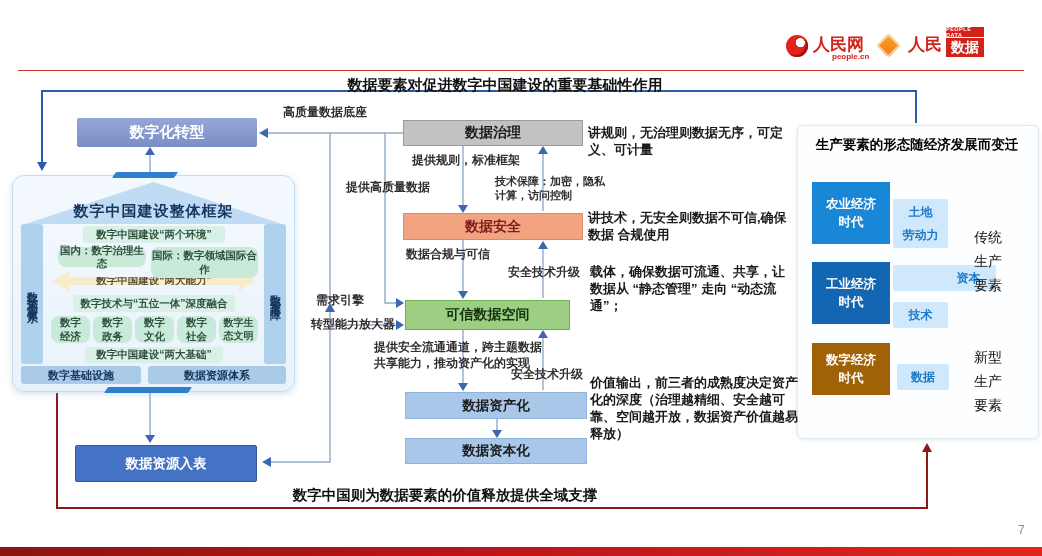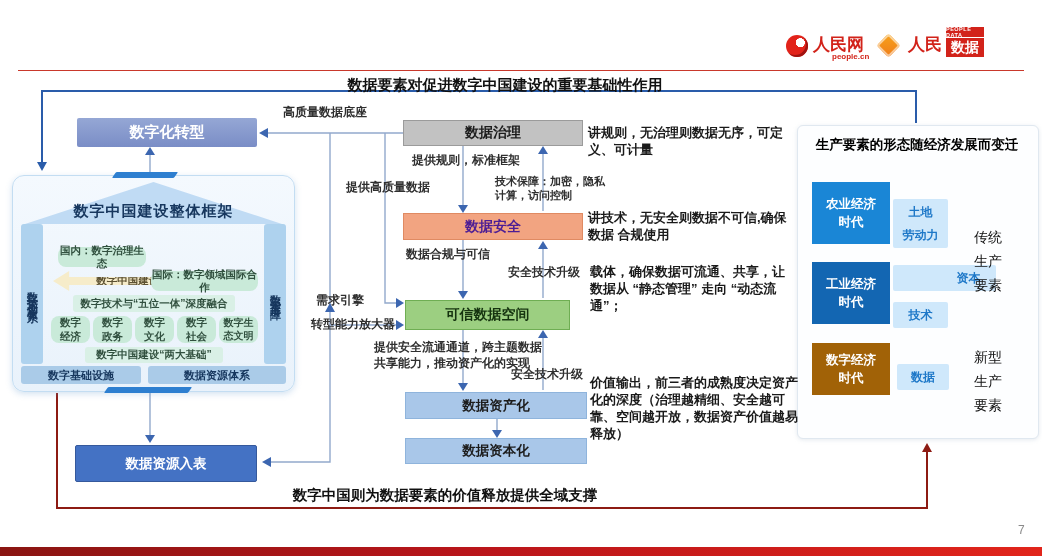--- a/index.html
+++ b/index.html
@@ -119,22 +119,23 @@
   </svg>
 
   <div class="box" style="left:77px;top:118px;width:180px;height:29px;background:linear-gradient(180deg,#95a7d5,#7a8dc6);color:#ffffff;font-size:15px;font-weight:700;border-radius:2px;">数字化转型</div>
   <div class="box" style="left:75px;top:445px;width:182px;height:37px;background:#4472c4;border:1px solid #35599c;color:#ffffff;font-size:13.5px;font-weight:700;border-radius:2px;">数据资源入表</div>
 
   <div class="abs" style="left:12px;top:175px;width:281px;height:215px;background:linear-gradient(180deg,#f4f9fe,#e9f2fb);border:1.5px solid #c3ddf2;border-radius:12px;box-shadow:0 2px 6px rgba(110,160,210,.3);z-index:9;">
     <div style="position:absolute;left:12px;top:6px;width:257px;height:42px;background:#c0dbf4;clip-path:polygon(50% 0,100% 100%,0 100%);"></div>
     <div style="position:absolute;left:0;top:26px;width:100%;text-align:center;font-size:15px;font-weight:700;color:#17375e;letter-spacing:1px;z-index:12;">数字中国建设整体框架</div>
     <div class="vbar" style="left:8px;top:48px;width:22px;height:140px;">数字技术创新体系</div>
     <div class="vbar" style="left:251px;top:48px;width:22px;height:140px;">数字安全屏障</div>
+    <div class="pill" style="left:70px;top:50px;width:142px;height:17px;">数字中国建设“两个环境”</div>
     <div class="gbox" style="left:45px;top:71px;width:88px;height:20px;">国内：数字治理生态</div>
-    <div class="gbox" style="left:138px;top:71px;width:107px;height:20px;margin-top:24px;">国际：数字领域国际合作</div>
+    <div class="gbox" style="left:138px;top:71px;width:107px;height:31px;">国际：数字领域国际合作</div>
     <div class="box" style="left:40px;top:95px;width:202px;height:20px;background:#f6ecca;clip-path:polygon(0 50%,8% 0,8% 30%,92% 30%,92% 0,100% 50%,92% 100%,92% 70%,8% 70%,8% 100%);font-size:10.5px;font-weight:700;color:#5c5132;">数字中国建设“两大能力”</div>
     <div class="pill" style="left:60px;top:119px;width:162px;height:17px;">数字技术与“五位一体”深度融合</div>
     <div class="gbox" style="left:38px;top:140px;width:39px;height:27px;flex-direction:column;">
       <span>数字</span>
         <span>经济</span>
     </div>
     <div class="gbox" style="left:80px;top:140px;width:39px;height:27px;flex-direction:column;">
       <span>数字</span>
         <span>政务</span>
     </div>
@@ -151,21 +152,21 @@
         <span>态文明</span>
     </div>
     <div class="pill" style="left:72px;top:171px;width:138px;height:16px;">数字中国建设“两大基础”</div>
     <div class="box" style="left:8px;top:190px;width:120px;height:18px;background:#aacbe8;border-radius:3px;font-size:11px;font-weight:700;color:#17375e;">数字基础设施</div>
     <div class="box" style="left:135px;top:190px;width:138px;height:18px;background:#aacbe8;border-radius:3px;font-size:11px;font-weight:700;color:#17375e;">数据资源体系</div>
   </div>
   <div class="accent" style="left:114px;top:172px;width:62px;"></div>
   <div class="accent" style="left:106px;top:387px;width:84px;"></div>
 
   <div class="box" style="left:403px;top:120px;width:180px;height:26px;background:#c2c2c2;border:1px solid #9b9b9b;color:#1c1c1c;font-size:14px;font-weight:700;">数据治理</div>
-  <div class="box" style="left:403px;top:213px;width:180px;height:27px;background:#f2a481;border:1px solid #e08a62;color:#4c1d95;font-size:14px;font-weight:700;">数据安全</div>
+  <div class="box" style="left:403px;top:213px;width:180px;height:27px;background:#f2a481;border:1px solid #e08a62;color:#7f1d1d;font-size:14px;font-weight:700;">数据安全</div>
   <div class="box" style="left:405px;top:300px;width:165px;height:30px;background:#9ccf81;border:1px solid #6fae53;color:#15330f;font-size:14px;font-weight:700;">可信数据空间</div>
   <div class="box" style="left:405px;top:392px;width:182px;height:27px;background:#a9c7e9;border:1px solid #8fb4dc;color:#1c1c1c;font-size:13.5px;font-weight:700;">数据资产化</div>
   <div class="box" style="left:405px;top:438px;width:182px;height:26px;background:#a9c7e9;border:1px solid #8fb4dc;color:#1c1c1c;font-size:13.5px;font-weight:700;">数据资本化</div>
 
   <div class="lbl" style="left:283px;top:105px;">高质量数据底座</div>
   <div class="lbl" style="left:412px;top:153px;">提供规则，标准框架</div>
   <div class="lbl" style="left:495px;top:174px;font-size:11px;">技术保障：加密，隐私
 计算，访问控制</div>
   <div class="lbl" style="left:346px;top:180px;">提供高质量数据</div>
   <div class="lbl" style="left:406px;top:247px;">数据合规与可信</div>

